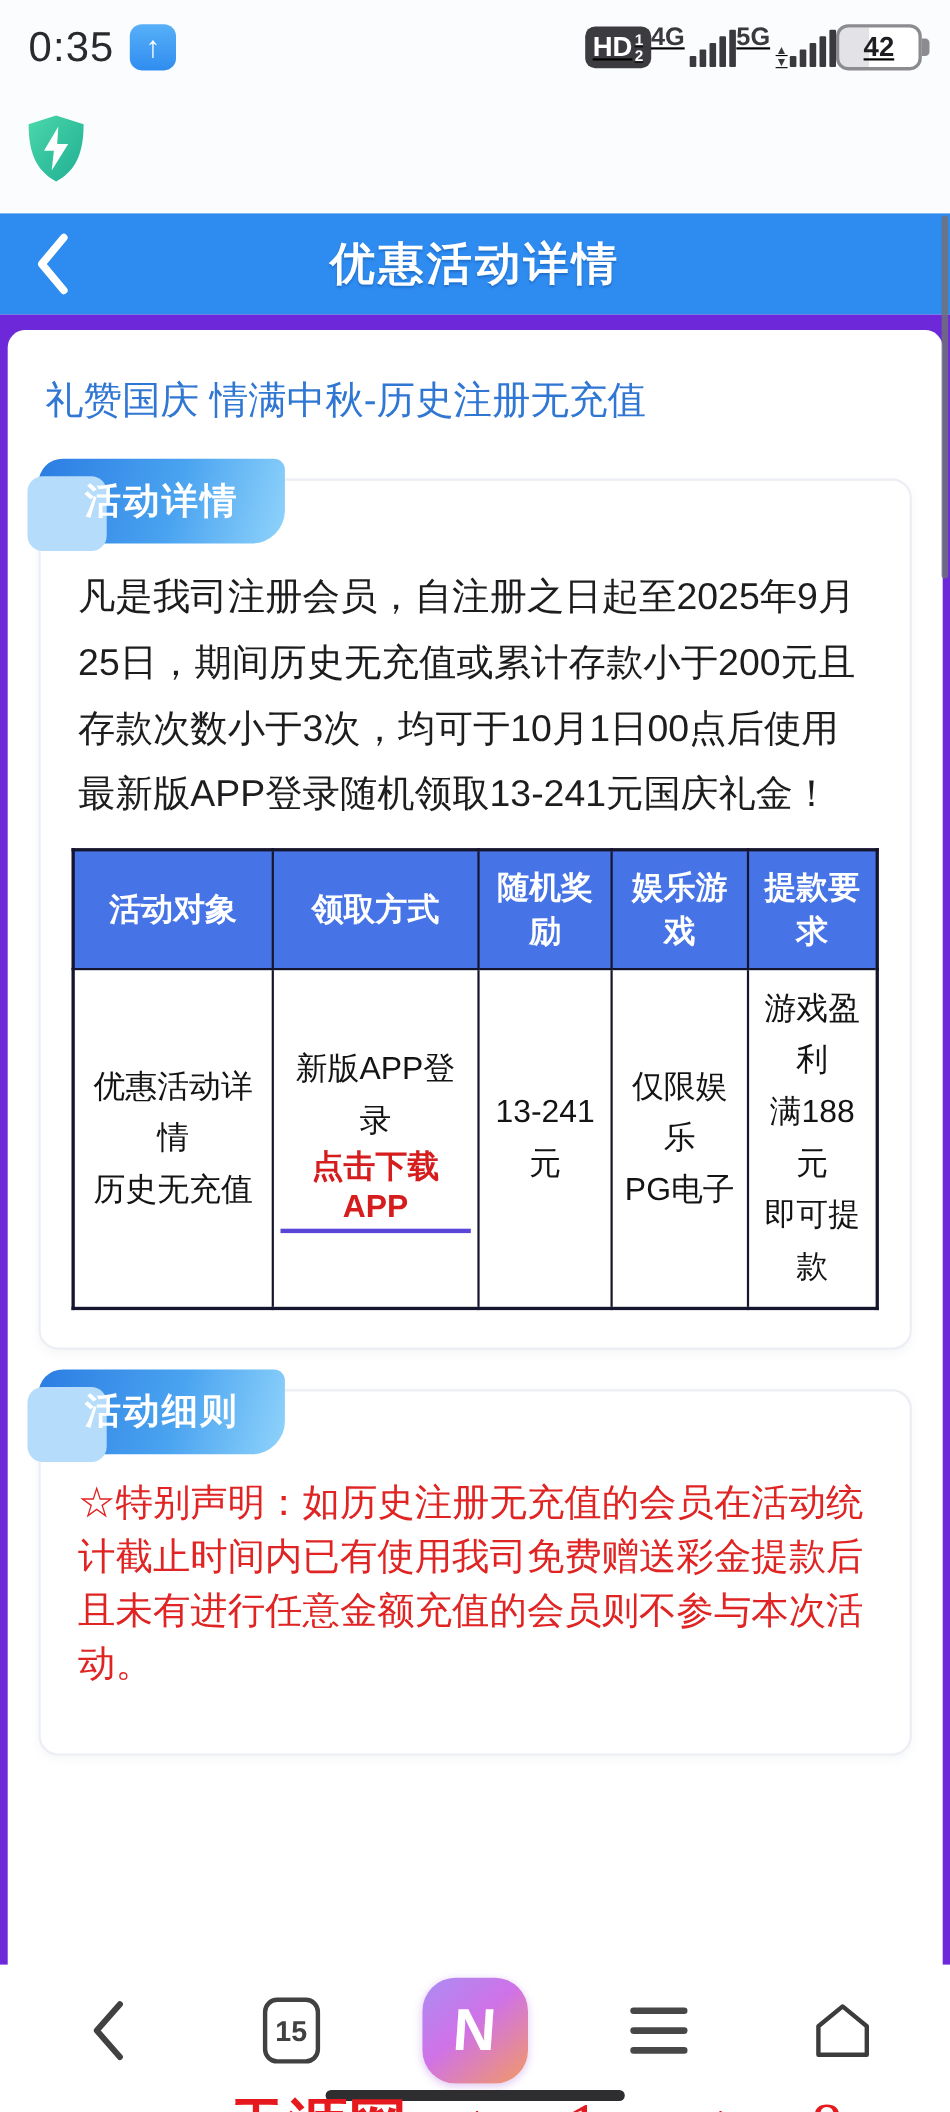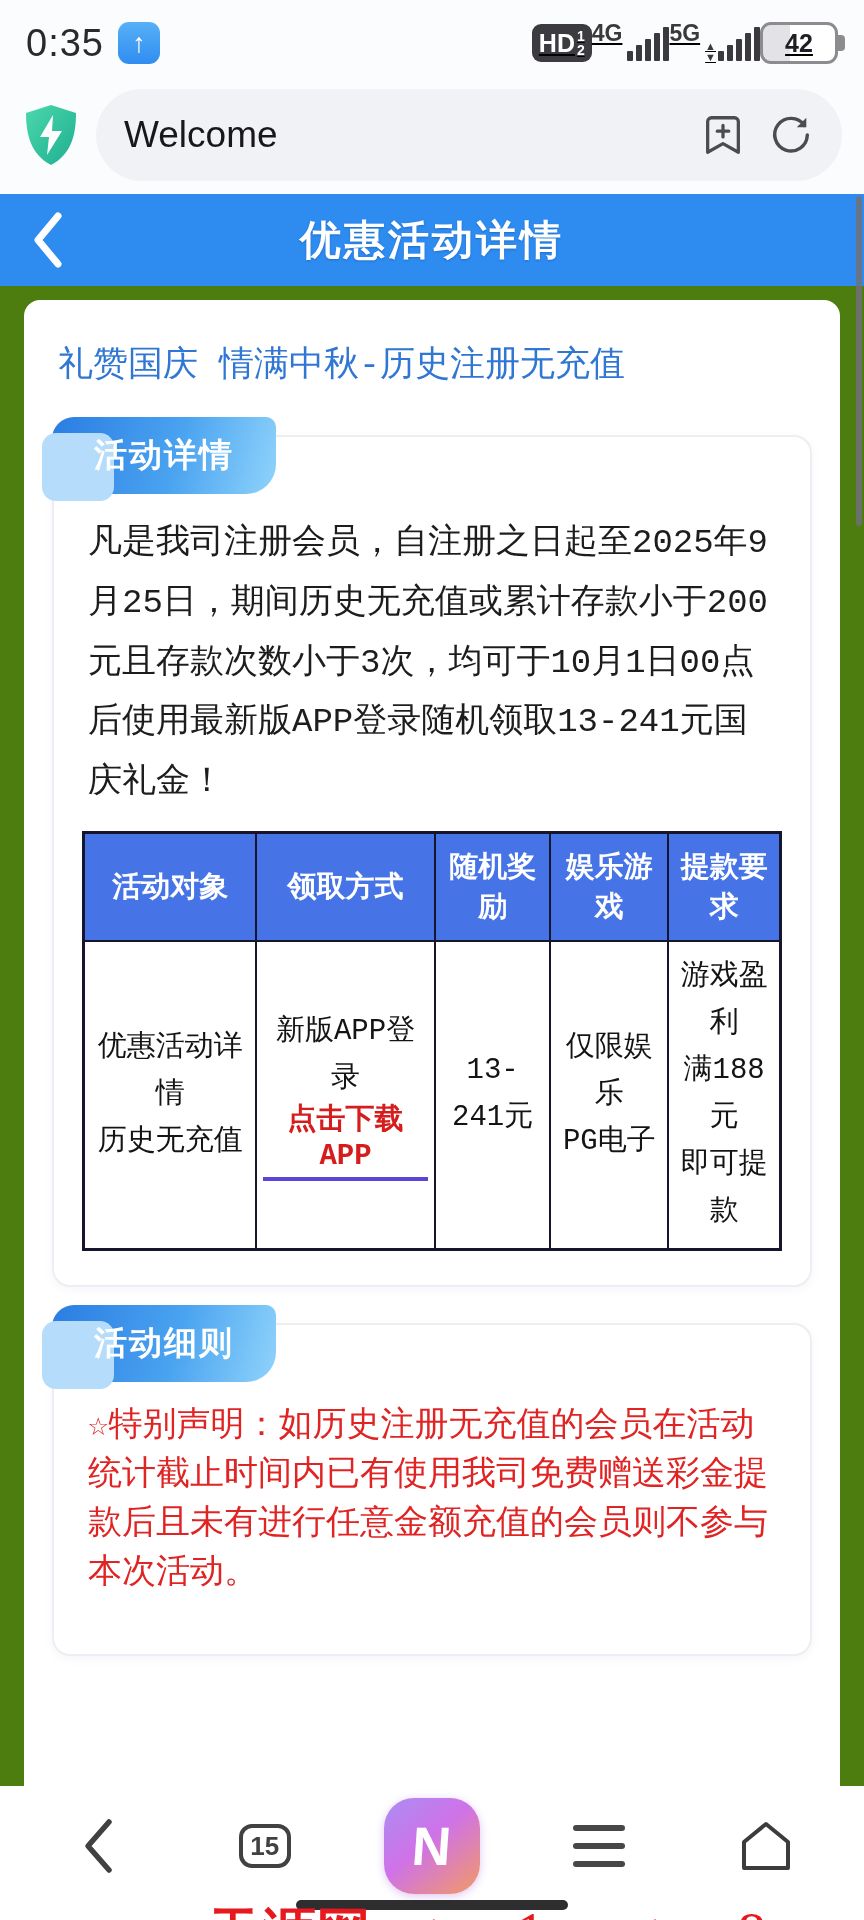--- a/index.html
+++ b/index.html
@@ -32,21 +32,21 @@
   .url-bar{flex:1;height:92px;background:#f1f2f5;border-radius:46px;display:flex;align-items:center;padding:0 28px;gap:22px;}
   .url-text{flex:1;font-size:37px;color:#18181b;}
   .tb-icon{width:46px;height:46px;flex:0 0 auto;}
 
   
   .app-header{position:absolute;top:194px;height:92px;left:0;right:0;background:#2e8bf0;display:flex;align-items:center;justify-content:center;}
   .back-btn{position:absolute;left:28px;top:50%;transform:translateY(-50%);width:40px;height:60px;}
   .page-title{color:#fff;font-size:41px;font-weight:700;letter-spacing:3px;text-shadow:0 1px 2px rgba(0,60,130,.35);}
 
   
-  .content{position:absolute;top:286px;bottom:0;left:0;right:0;background:#4d7c0f;padding:14px 24px 0;overflow:hidden;font-family:Liberation Mono, monospace;}
+  .content{position:absolute;top:286px;bottom:0;left:0;right:0;background:#6d28d9;padding:14px 7px 0;overflow:hidden;}
   .main-card{background:#fff;border-radius:16px;padding:36px 28px 40px;min-height:1640px;}
   .activity-link{font-size:35px;color:#3077d4;display:inline-block;margin:4px 6px 0;text-decoration:none;}
 
   .section-card{position:relative;border:2px solid #eceef3;border-radius:18px;box-shadow:0 3px 9px rgba(110,125,150,.07);background:#fff;}
   .card-details{margin-top:48px;}
   .card-rules{margin-top:36px;}
   .badge-wrap{display:inline-block;margin:-20px 0 0 -2px;position:relative;}
   .badge{position:relative;display:inline-block;padding:16px 42px;font-size:33px;font-weight:700;color:#fff;letter-spacing:2px;background:linear-gradient(105deg,#2b7de2 0%,#4aa3f0 55%,#8fd3fb 100%);border-radius:22px 10px 30px 10px;z-index:2;}
   .badge::before{content:"";position:absolute;left:-10px;top:16px;width:72px;height:88%;background:#b5dcfa;border-radius:14px;z-index:-1;}
 
@@ -56,21 +56,21 @@
   .promo-table th{background:#4673e6;color:#fff;font-size:29px;font-weight:700;padding:13px 4px;border:2px solid #15152e;}
   .promo-table td{font-size:29px;color:#141414;padding:12px 6px;text-align:center;border:2px solid #15152e;line-height:1.62;background:#fff;}
   .dl-link{color:#d51d1d;font-weight:700;display:inline-block;border-bottom:4px solid #5946d8;padding-bottom:2px;line-height:1.25;text-decoration:none;}
 
   .rules-body{padding:20px 34px 30px;}
   .clause{font-size:34px;color:#e02424;line-height:1.44;margin-bottom:26px;}
 
   
   .nav-bar{position:absolute;left:0;right:0;top:1786px;height:134px;background:#fff;display:flex;align-items:center;justify-content:space-around;z-index:20;padding:0 14px 14px;}
   .nav-item{display:flex;align-items:center;justify-content:center;width:130px;height:100px;}
-  .tabs-box{width:52px;height:44px;border:4px solid #414141;border-radius:13px;display:flex;align-items:center;justify-content:center;font-size:26px;font-weight:700;color:#414141;}
+  .tabs-box{width:52px;height:60px;border:4px solid #414141;border-radius:13px;display:flex;align-items:center;justify-content:center;font-size:26px;font-weight:700;color:#414141;}
   .logo-btn{width:96px;height:96px;border-radius:30px;background:linear-gradient(140deg,#ab8df2 0%,#cf72e8 45%,#f29a64 100%);display:flex;align-items:center;justify-content:center;box-shadow:0 2px 8px rgba(160,90,220,.35);}
   .logo-letter{color:#fff;font-size:54px;font-weight:700;transform:skewX(-4deg);}
   .menu-icon{display:flex;flex-direction:column;gap:12px;}
   .menu-icon span{display:block;width:52px;height:6px;border-radius:3px;background:#474747;}
   .gesture-bar{position:absolute;left:50%;transform:translateX(-50%);bottom:10px;width:272px;height:10px;border-radius:6px;background:#2e2e31;z-index:21;}
 
   
   .watermark{position:absolute;top:1897px;left:206px;z-index:30;font-size:55px;color:#e6191e;white-space:nowrap;font-weight:700;}
   .wm-domains{font-family:"Liberation Serif", serif;font-weight:400;font-size:58px;letter-spacing:1px;}
 
@@ -127,31 +127,20 @@
   <svg class="shield" viewBox="0 0 58 64">
     <defs>
       <linearGradient id="shgrad" x1="0" y1="0" x2="1" y2="1">
         <stop offset="0" stop-color="#4bd8ab"></stop>
           <stop offset="1" stop-color="#1fae92"></stop>
       </linearGradient>
     </defs>
     <path d="M29 2 L54 10 C54 34 48 52 29 62 C10 52 4 34 4 10 Z" fill="url(#shgrad)"></path>
     <path d="M31 12 L18 34 L27 34 L25 52 L40 28 L30 28 Z" fill="#ffffff"></path>
   </svg>
-  <div class="url-bar">
-    <span class="url-text">Welcome</span>
-    <svg class="tb-icon" viewBox="0 0 48 48">
-      <path d="M12 6 h24 a4 4 0 0 1 4 4 v32 l-16 -9 -16 9 v-32 a4 4 0 0 1 4 -4 z" fill="none" stroke="#4c4c50" stroke-width="3.4" stroke-linejoin="round"></path>
-      <path d="M24 14 v12 M18 20 h12" stroke="#4c4c50" stroke-width="3.4" stroke-linecap="round"></path>
-    </svg>
-    <svg class="tb-icon" viewBox="0 0 48 48">
-      <path d="M38 14 A17 17 0 1 0 41 24" fill="none" stroke="#4c4c50" stroke-width="3.6" stroke-linecap="round"></path>
-      <path d="M40 6 L40 16 L30 16 Z" fill="#4c4c50"></path>
-    </svg>
-  </div>
 </div>
 
 <div class="app-header">
   <svg class="back-btn" viewBox="0 0 40 60">
     <path d="M30 6 L10 30 L30 54" fill="none" stroke="#ffffff" stroke-width="7" stroke-linecap="round" stroke-linejoin="round"></path>
   </svg>
   <span class="page-title">优惠活动详情</span>
 </div>
 
 <div class="content">

